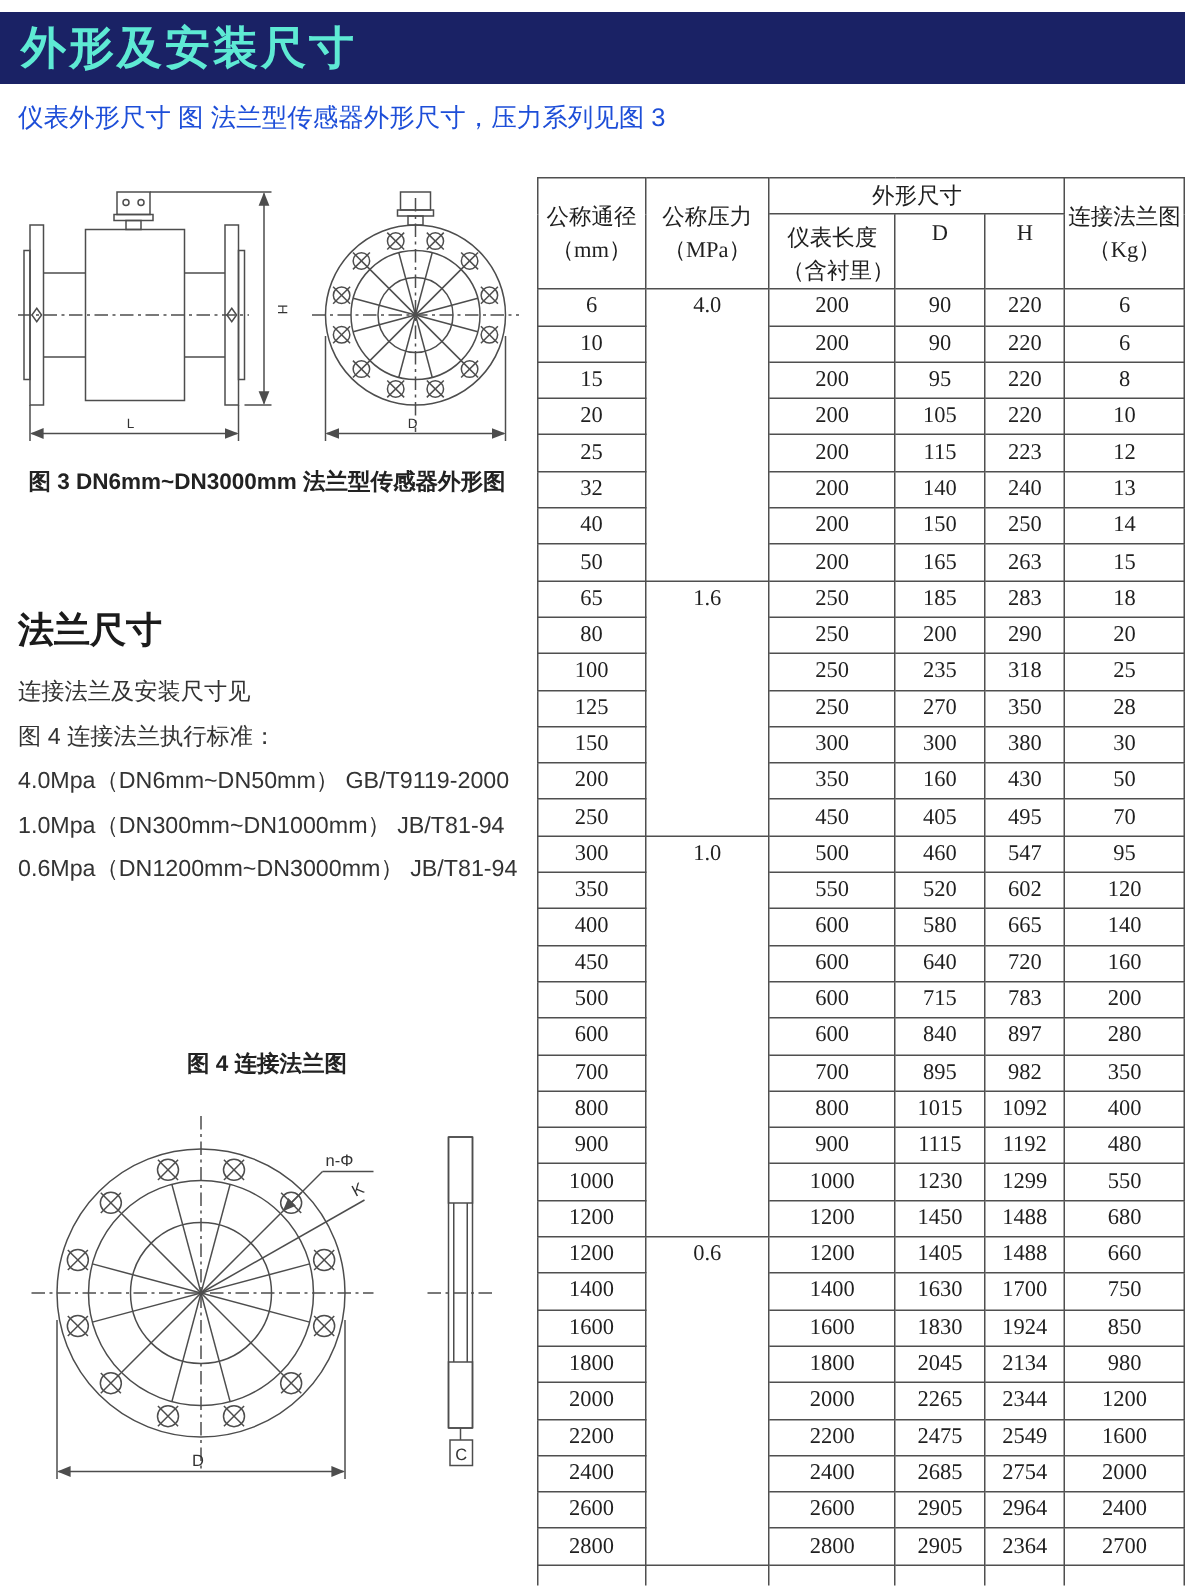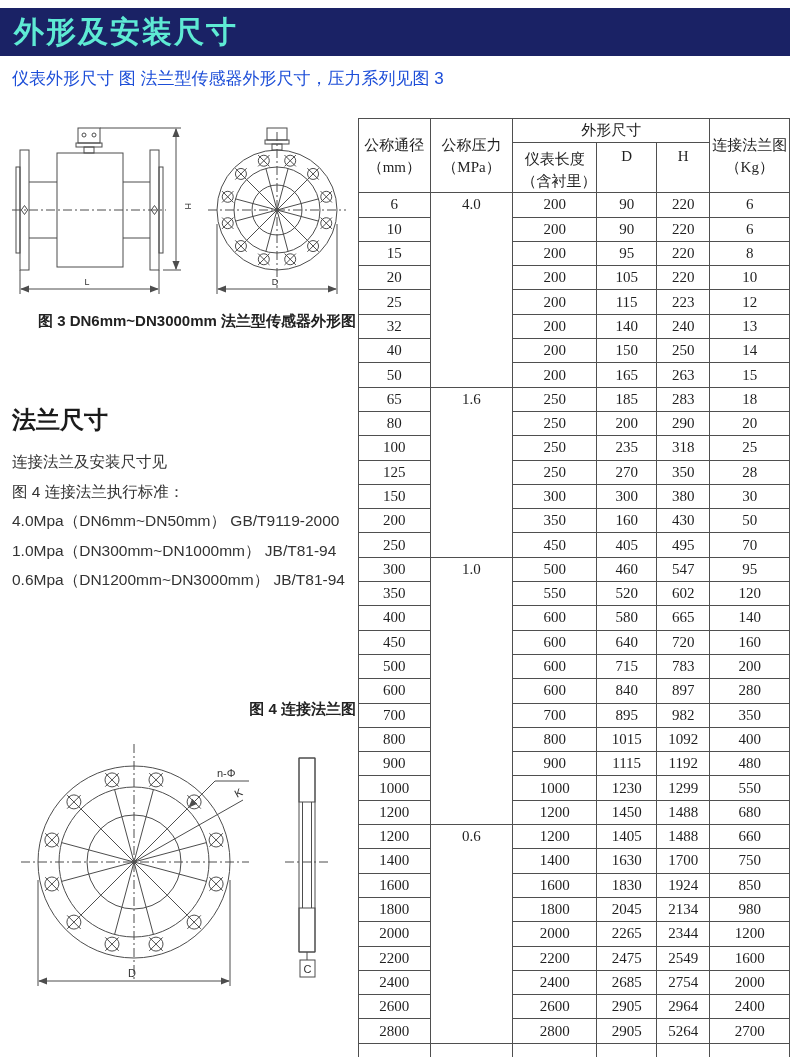--- a/index.html
+++ b/index.html
@@ -11,21 +11,21 @@
   .topbar{left:0;top:8px;width:790px;height:48px;background:#1a2265;color:#5eead4;
           display:flex;align-items:center}
   .topbar .title{font-size:30px;font-weight:bold;margin-left:14px;letter-spacing:2px}
   .phone{margin-left:auto;display:flex;align-items:center;margin-right:2px}
   .phone svg{width:40px;height:40px;margin-right:10px}
   .phone-num{font-size:38px;font-weight:bold;letter-spacing:-1.5px;
              font-family:"Liberation Sans",sans-serif}
 
   .subtitle{left:12px;top:67px;font-size:17px;color:#1d4ed8}
 
-  .fig-caption{font-weight:bold;font-size:15px;color:#222;width:356px;text-align:right}
+  .fig-caption{font-weight:bold;font-size:15px;color:#222;width:356px;text-align:center}
   #fig3-cap{left:0;top:312px}
   #fig4-cap{left:0;top:700px}
 
   .notes{left:12px;top:404px;color:#333}
   .notes .nh{font-size:24px;font-weight:bold;color:#1b1b1b;margin-bottom:11px}
   .notes .nl{font-size:15.5px;line-height:29.5px;white-space:nowrap}
 
   
   .draw line,.draw rect,.draw circle,.draw path,.draw polyline{stroke:#4d4d4d;fill:none;stroke-width:1}
   .draw text{fill:#333;stroke:none;font-family:"Liberation Sans",sans-serif}
@@ -525,21 +525,21 @@
           <td>2600</td>
           <td>2600</td>
           <td>2905</td>
           <td>2964</td>
           <td>2400</td>
         </tr>
         <tr>
           <td>2800</td>
           <td>2800</td>
           <td>2905</td>
-          <td>5264</td>
+          <td>2364</td>
           <td>2700</td>
         </tr>
         <tr>
           <td>&nbsp;</td>
           <td>&nbsp;</td>
           <td>&nbsp;</td>
           <td>&nbsp;</td>
           <td>&nbsp;</td>
           <td>&nbsp;</td>
         </tr>

